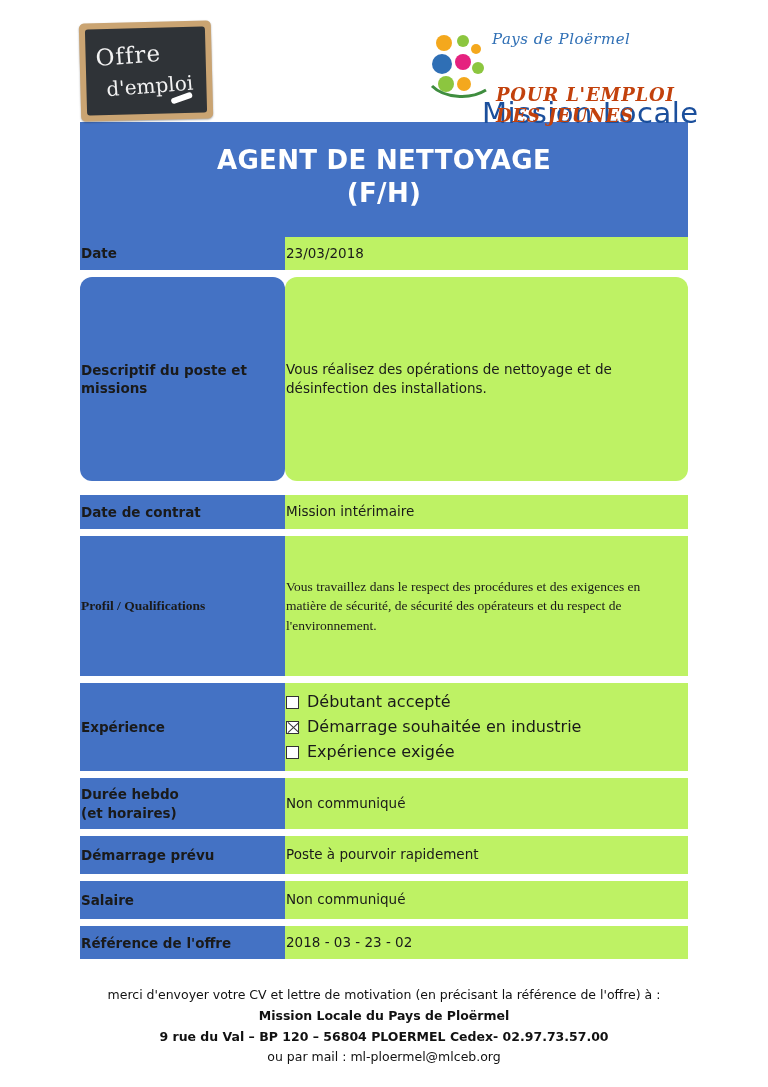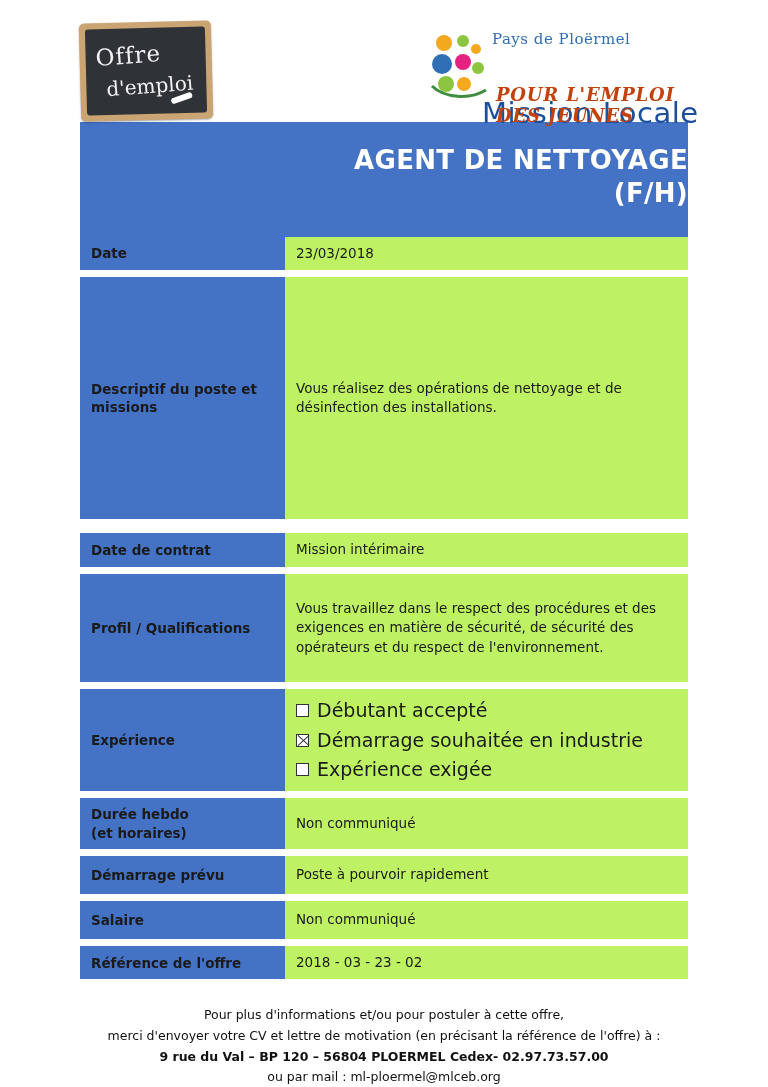--- a/index.html
+++ b/index.html
@@ -71,20 +71,21 @@
     position: absolute;
     left: 430px;
     top: 30px;
     width: 270px;
     height: 90px;
   }
   .logo .pays {
     position: absolute;
     left: 62px; top: 0px;
     font-family: "DejaVu Serif", serif;
+    font-style: italic;
     font-size: 15px;
     color: #2f6fb5;
     letter-spacing: .5px;
   }
   .logo .mission {
     position: absolute;
     left: 52px; top: 18px;
     font-family: "DejaVu Sans", sans-serif;
     font-weight: normal;
     font-size: 29px;
@@ -103,62 +104,62 @@
     letter-spacing: .8px;
   }
   .logo .dots { position: absolute; left: 0; top: 4px; width: 58px; height: 66px; }
 
   
   .title-bar {
     margin: 0 80px 0 80px;
     width: 608px;
     background: #4472c4;
     color: #ffffff;
-    text-align: right;
+    text-align: center;
     padding: 22px 0 26px 0;
     font-weight: bold;
     font-size: 26px;
     line-height: 1.28;
     letter-spacing: .3px;
   }
 
   
   table.offer {
     margin: 0 80px;
     width: 608px;
     border-collapse: collapse;
     table-layout: fixed;
   }
   table.offer td {
     vertical-align: middle;
-    padding: 7px 11px;
+    padding: 7px 1px;
     font-size: 13.5px;
     color: #1a1a1a;
   }
   td.label {
     width: 205px;
     background: #4472c4;
     color: #ffffff;
     font-weight: bold;
     font-size: 14px;
     line-height: 1.35;
     padding-left: 16px;
   }
   td.value {
     background: #bef264;
     line-height: 1.45;
     padding-left: 14px;
     padding-right: 14px;
   }
   tr.spacer td { background: #ffffff; padding: 0; height: 7px; border: none; }
   tr.row-date td { height: 27px; }
-  tr.row-desc td { height: 242px; vertical-align: middle; }
+  tr.row-desc td { height: 204px; vertical-align: middle; border-radius: 12px; }
   tr.row-lieu td { height: 34px; }
   tr.row-contrat td { height: 34px; }
-  tr.row-profil td { height: 108px; }
+  tr.row-profil td { height: 140px; font-family: Liberation Serif, serif; }
   tr.row-exp td { height: 74px; }
   tr.row-duree td { height: 46px; }
   tr.row-demarrage td { height: 38px; }
   tr.row-salaire td { height: 38px; }
   tr.row-ref td { height: 32px; }
 
   .desc-text { padding-right: 12px; }
 
   
   .cb-list { line-height: 1.55; }
@@ -175,21 +176,21 @@
   .cb.checked::before,
   .cb.checked::after {
     content: "";
     position: absolute;
     left: -1px; top: 5px;
     width: 15px; height: 1px;
     background: #333;
   }
   .cb.checked::before { transform: rotate(42deg); }
   .cb.checked::after  { transform: rotate(-42deg); }
-  .cb-label { font-size: 19px; }
+  .cb-label { font-size: 16px; }
 
   
   .footer {
     margin: 26px 80px 0 80px;
     width: 608px;
     text-align: center;
     font-size: 12.5px;
     line-height: 1.65;
     color: #111;
   }
@@ -327,19 +328,19 @@
         </tr>
 
     <tr class="row-ref">
       <td class="label">Référence de l'offre</td>
       <td class="value">2018 - 03 - 23 - 02</td>
     </tr>
   </tbody>
     </table>
 
   <div class="footer">
-    <div>Pour plus d'informations et/ou pour postuler à cette offre,</div>
     <div>merci d'envoyer votre CV et lettre de motivation (en précisant la référence de l'offre) à :</div>
+    <div class="b">Mission Locale du Pays de Ploërmel</div>
     <div class="b">9 rue du Val – BP 120 – 56804 PLOERMEL Cedex- 02.97.73.57.00</div>
     <div>ou par mail : ml-ploermel@mlceb.org</div>
   </div>
 
 </div>
 
 </body></html>

